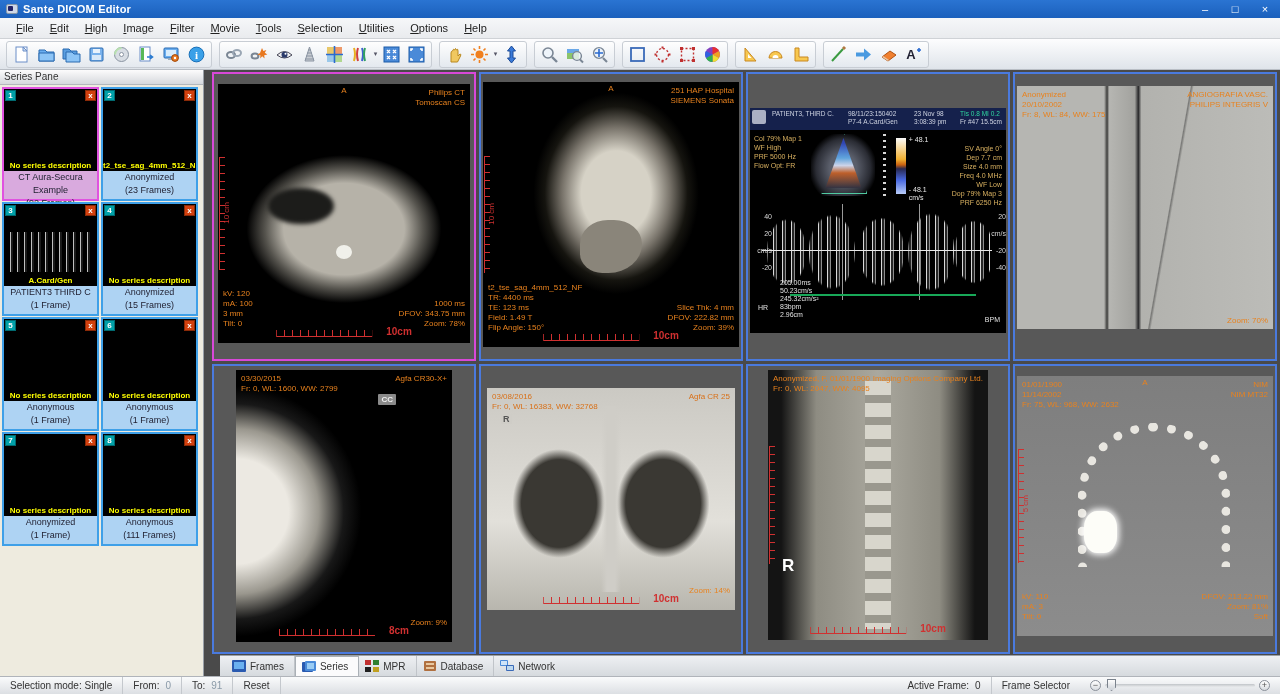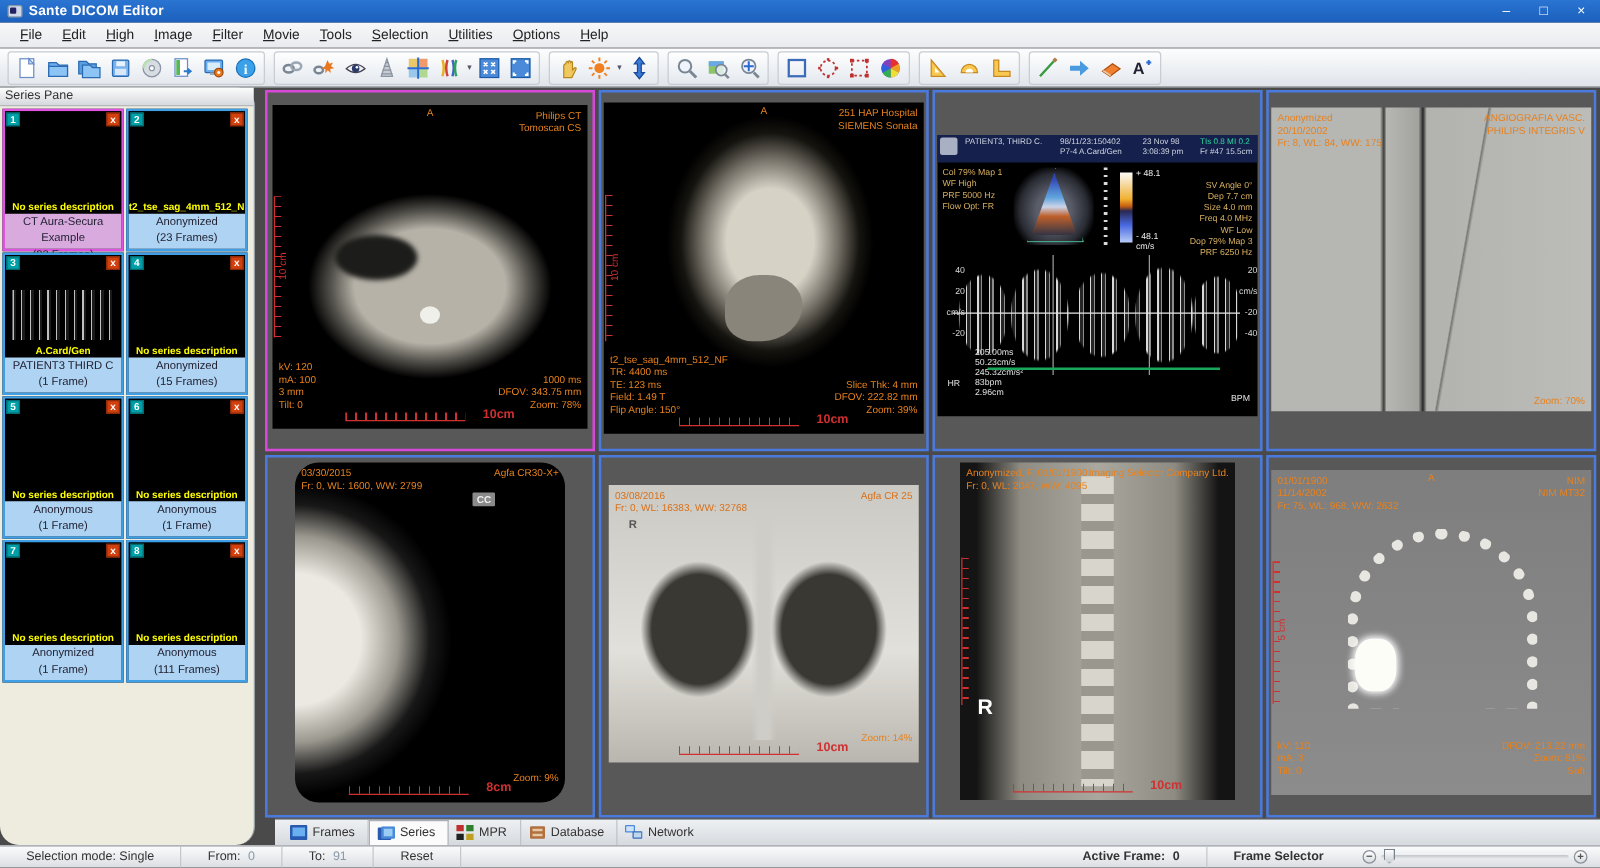--- a/index.html
+++ b/index.html
@@ -29,21 +29,21 @@
     background:linear-gradient(#fdfdfe,#dfe4ea); border-bottom:1px solid #b9bec5;
     display:flex; align-items:center; padding-left:6px; z-index:28; }
   .tb-group { display:flex; align-items:center; background:linear-gradient(#fefefe,#e4e9ef);
     border:1px solid #c8cdd4; border-radius:3px; padding:1px 2px; margin-right:7px; height:27px; }
   .tb-btn { width:25px; height:24px; display:flex; align-items:center; justify-content:center; border-radius:2px; }
   .tb-btn svg { width:19px; height:19px; display:block; }
   .tb-dd { width:7px; font-size:7px; color:#556; text-align:center; }
 
   
   #series-pane { position:absolute; left:0; top:70px; width:204px; height:606px;
-    background:#eeebdf; border-right:1px solid #9aa0a8; z-index:20;border-radius:15px; }
+    background:#eeebdf; border-right:1px solid #9aa0a8; z-index:20; }
   #series-pane-header { height:15px; background:linear-gradient(#fcfcfc,#d6d9dd);
     border-bottom:1px solid #b4b8bd; font-size:10px; color:#333; padding:1px 4px; }
   #thumbs { display:grid; grid-template-columns:98px 98px; gap:1px; padding:2px; }
   .thumb { width:97px; height:114px; border:2px solid #3fa0e8; background:#000; position:relative; }
   .thumb.selected { border-color:#e052e0; }
   .thumb .t-img { position:absolute; left:0; top:0; right:0; height:82px; background:#000; overflow:hidden; }
   .thumb .t-desc { position:absolute; left:0; right:0; top:72px; font-size:8px; font-weight:bold; color:#ffff00;
     text-align:center; white-space:nowrap; overflow:hidden; text-shadow:0 0 2px #000; }
   .thumb .t-cap { position:absolute; left:0; right:0; bottom:0; height:28px; background:#aed3f3;
     font-size:9px; color:#223; text-align:center; line-height:13px; }
@@ -94,21 +94,21 @@
 
   
   .im-ct { background:radial-gradient(ellipse 46% 34% at 50% 56%, #b6b2a8 0 52%, #56544e 68%, #000 84%);}
   .im-ct::after{content:"";position:absolute;left:47%;top:62%;width:16px;height:14px;background:#f0f0ea;border-radius:50%;}
   .im-ct::before{content:"";position:absolute;left:20%;top:40%;width:26%;height:14%;background:#1c1c1a;border-radius:50%;filter:blur(2px);}
   .im-brain { background:radial-gradient(ellipse 34% 40% at 52% 42%, #d6d2c6 0 40%, #78736a 62%, #15140f 82%, #000 95%); }
   .im-brain::before{content:"";position:absolute;left:38%;top:52%;width:24%;height:20%;background:#8a857a;border-radius:50% 50% 60% 40%;}
   .im-leg { background:linear-gradient(90deg,#b6b6b2 0 34%, #3c3c3a 35.2%, #b6b6b2 36%, #a2a29e 46%, #28282a 47.4%, #b2b2ae 48.6%, #bcbcb8 100%); }
   .im-leg::after { content:""; position:absolute; inset:0;
     background:linear-gradient(100deg, transparent 58%, rgba(60,60,60,.5) 58.4%, transparent 59.2%); }
-  .im-mammo { background:radial-gradient(ellipse 58% 46% at 0% 52%, #ece9e2 0 42%, #9a978e 66%, #181818 86%, #000 100%);border-radius:19px; }
+  .im-mammo { background:radial-gradient(ellipse 58% 46% at 0% 52%, #ece9e2 0 42%, #9a978e 66%, #181818 86%, #000 100%); }
   .im-chest { background:radial-gradient(ellipse 26% 34% at 29% 52%, #3a3833 0 58%, transparent 72%),
               radial-gradient(ellipse 26% 34% at 71% 52%, #3a3833 0 58%, transparent 72%),
               linear-gradient(180deg,#cbc9c3,#e2e0da 60%,#b8b6ae); }
   .im-chest::after{content:"";position:absolute;left:46%;top:8%;width:8%;height:84%;background:linear-gradient(90deg,transparent,#cfcdc7 30% 70%,transparent);}
   .im-abdo { background:linear-gradient(90deg,#141414 0 6%, #8e8c82 22%, #aaa89e 50%, #8e8c82 78%, #141414 94%); }
   .im-abdo::after{content:"";position:absolute;left:44%;top:4%;width:12%;height:92%;
      background:repeating-linear-gradient(180deg,#d8d6cc 0 14px, #9a988e 14px 22px);} 
   .im-dental { background:linear-gradient(#7e7e7e,#8c8c8c); }
   .im-dental::before { content:""; position:absolute; left:24%; top:18%; width:52%; height:52%;
      border:9px dotted #e8e6e0; border-bottom:none; border-radius:50% 50% 0 0; }
@@ -158,24 +158,24 @@
     background:linear-gradient(#eef0f3,#d6dade); border-top:1px solid #9aa0a8; display:flex; align-items:stretch; padding-left:6px; z-index:25;}
   .tab { display:flex; align-items:center; gap:4px; padding:0 10px 0 6px; font-size:10px; color:#333;
     border-right:1px solid #c0c4c9; }
   .tab.active { background:#fbfbfc; border:1px solid #aab0b6; border-bottom:none; }
   .tab svg { width:14px; height:12px; }
 
   
   #statusbar { position:absolute; left:0; top:676px; width:1280px; height:18px;
     background:linear-gradient(#fafbfc,#dcdfe3); border-top:1px solid #b0b4ba;
     display:flex; align-items:center; font-size:10px; color:#333; z-index:26;}
-  .sb-sec { padding:0 21px; height:100%; display:flex; align-items:center; border-right:1px solid #c4c8cd; }
+  .sb-sec { padding:0 10px; height:100%; display:flex; align-items:center; border-right:1px solid #c4c8cd; }
   .sb-val { color:#8a9aa8; margin-left:6px; }
   .sb-spacer { flex:1; border-right:none; }
-  .sb-right { display:flex; align-items:center; height:100%;font-weight:bold; }
+  .sb-right { display:flex; align-items:center; height:100%; }
   .slider { display:flex; align-items:center; gap:4px; padding:0 10px; }
   .sl-btn { width:11px; height:11px; border-radius:50%; border:1px solid #8a909a;
     background:linear-gradient(#fff,#d8dce0); font-size:9px; line-height:9px; text-align:center; color:#555; }
   .sl-track { width:150px; height:3px; background:linear-gradient(#c0c4c8,#e8eaec); border-radius:2px; position:relative; }
   .sl-thumb { position:absolute; left:2px; top:-5px; width:9px; height:12px; background:linear-gradient(#fdfdfd,#cdd2d8);
     border:1px solid #7a828c; clip-path:polygon(0 0,100% 0,100% 70%,50% 100%,0 70%); }
 </style>
 </head>
 <body>
 
@@ -719,21 +719,21 @@
     </div>
   </div>
 
   <div class="vp" style="left:542px; top:294px; width:264px; height:290px;">
     <div class="vp-img im-abdo" style="left:20px; right:20px; top:4px; bottom:12px;">
       <div class="ov tl">
           <div>Anonymized, F, 01/01/1900</div>
           <div>Fr: 0, WL: 2047, WW: 4095</div>
         </div>
       <div class="ov tr">
-          <div>Imaging Selector Company Ltd.</div>
+          <div>Imaging Options Company Ltd.</div>
         </div>
       <div class="pmark" style="left:14px; bottom:64px; font-size:17px; color:#fff;">R</div>
       <div class="vruler">
           <span></span>
         </div>
       <div class="hruler">
           <span class="ticks"></span>
           <span class="rlabel">10cm</span>
         </div>
     </div>

